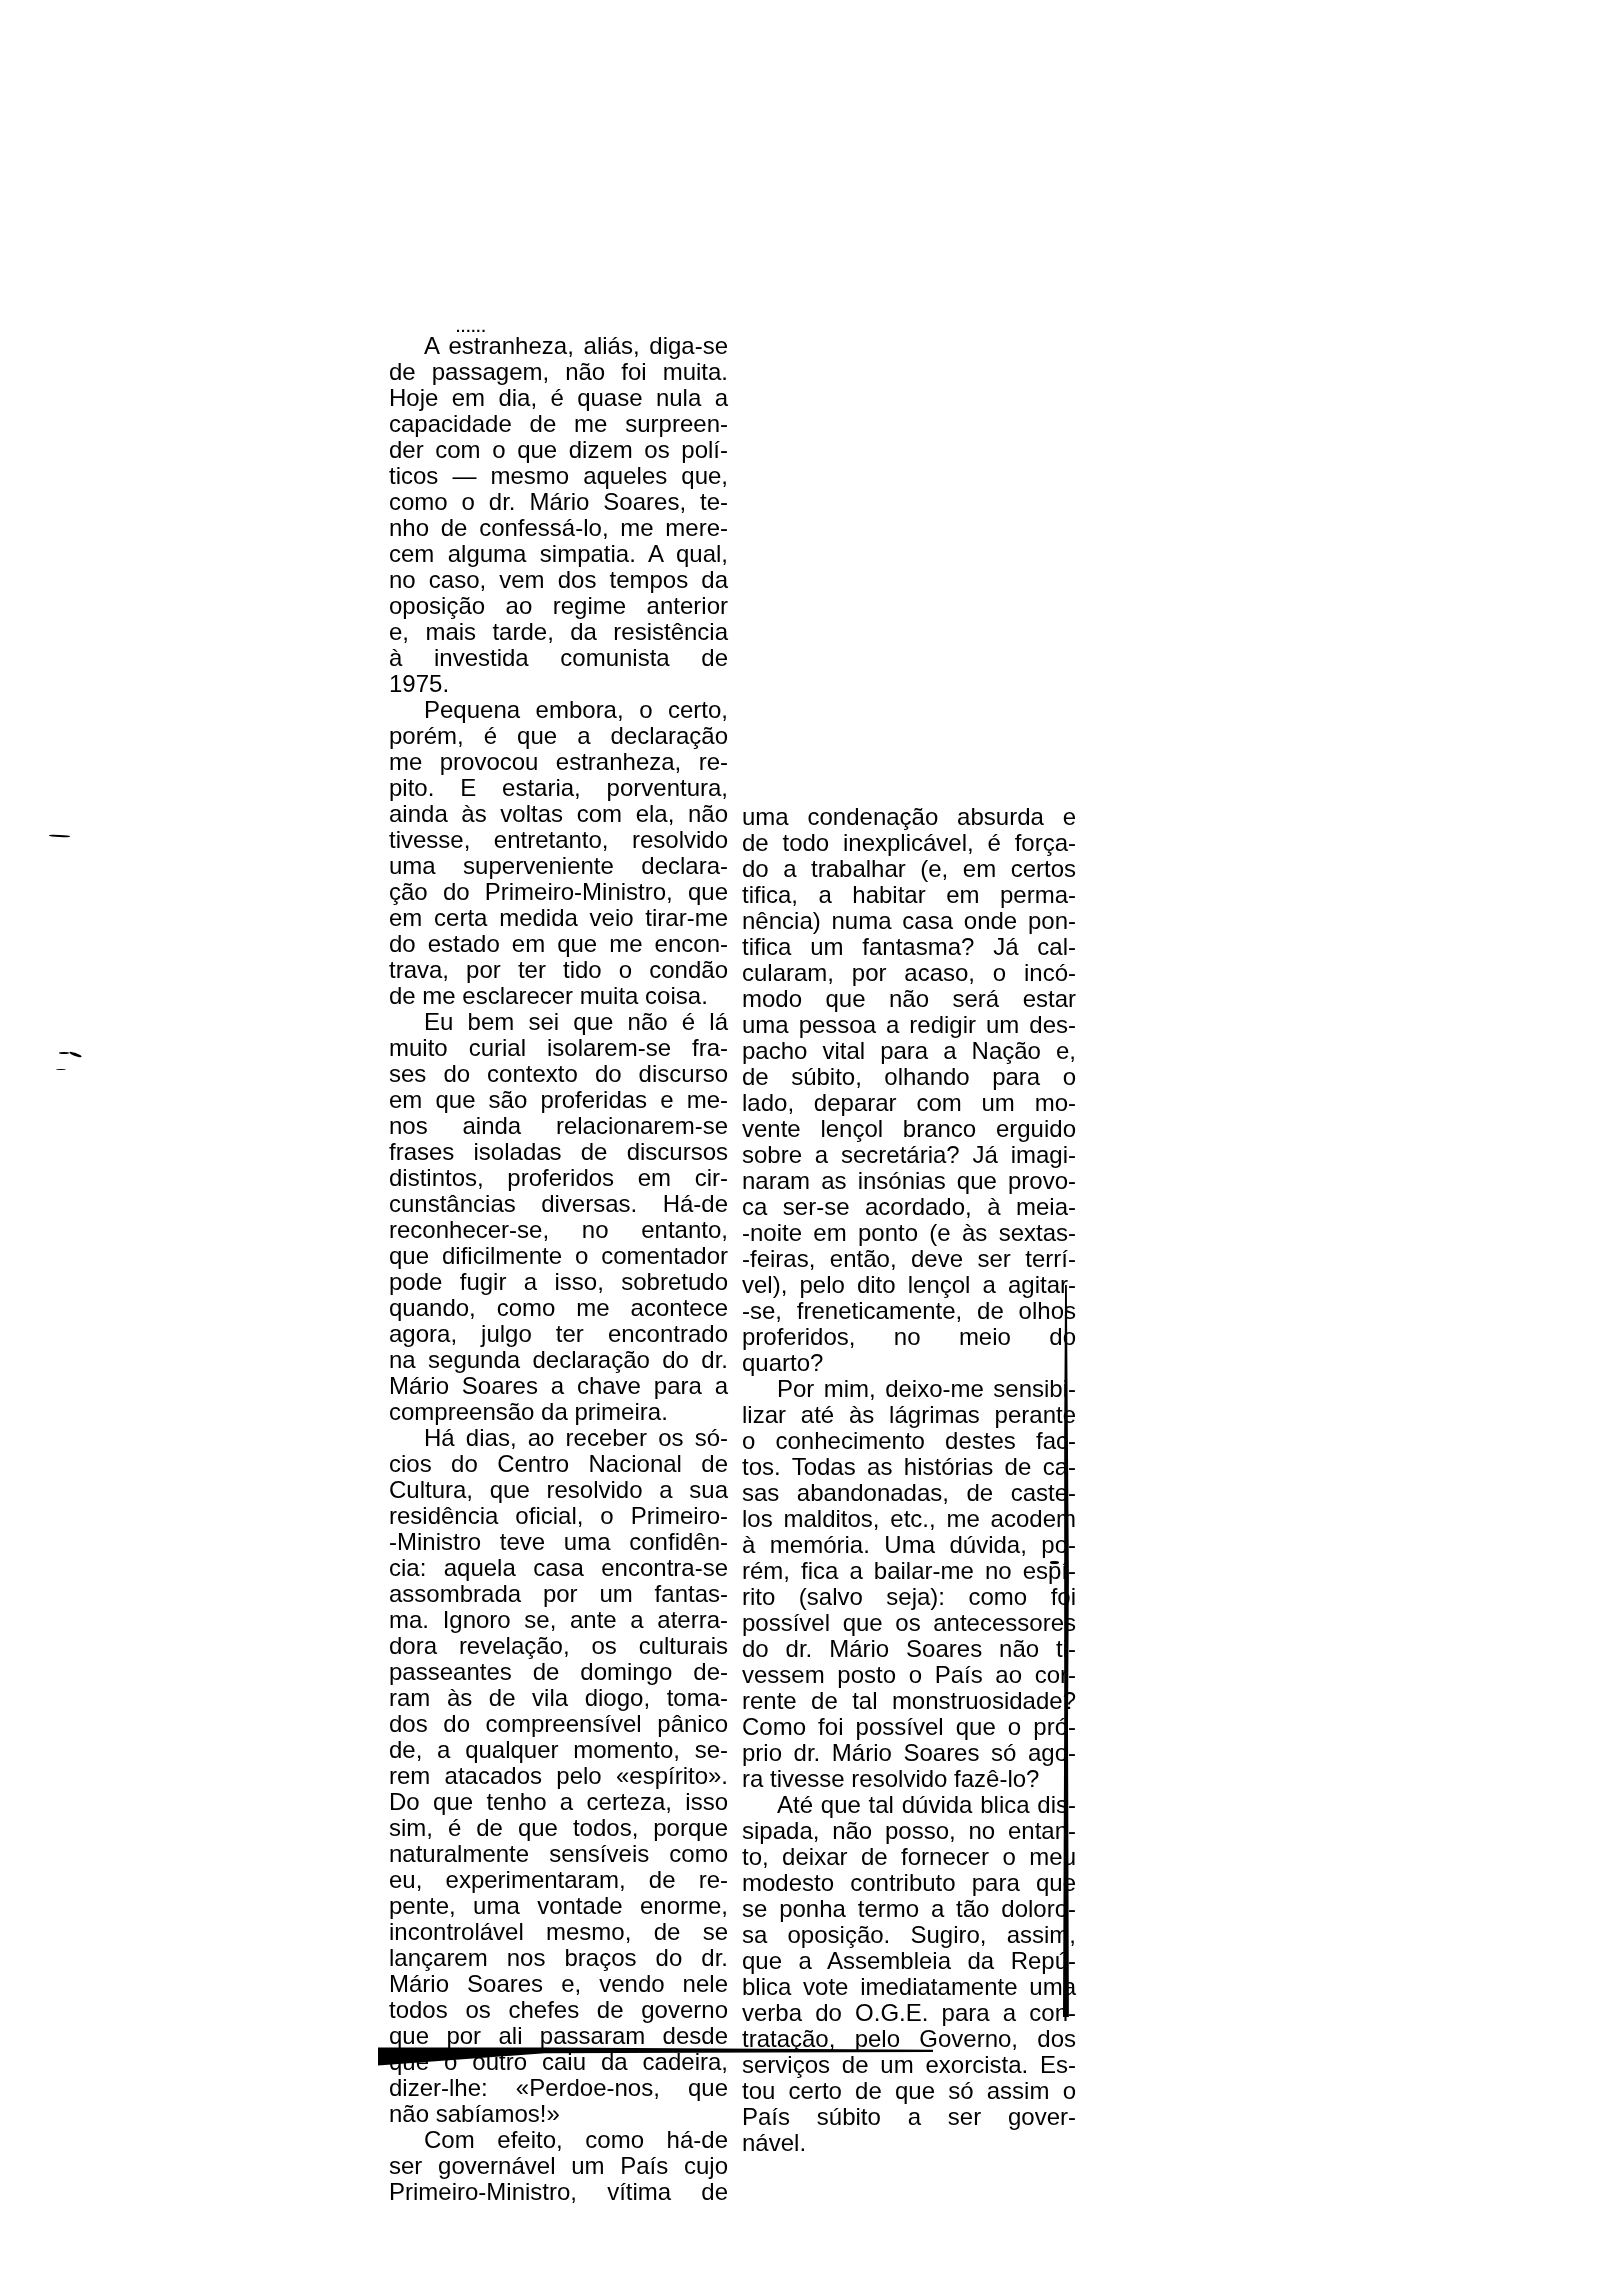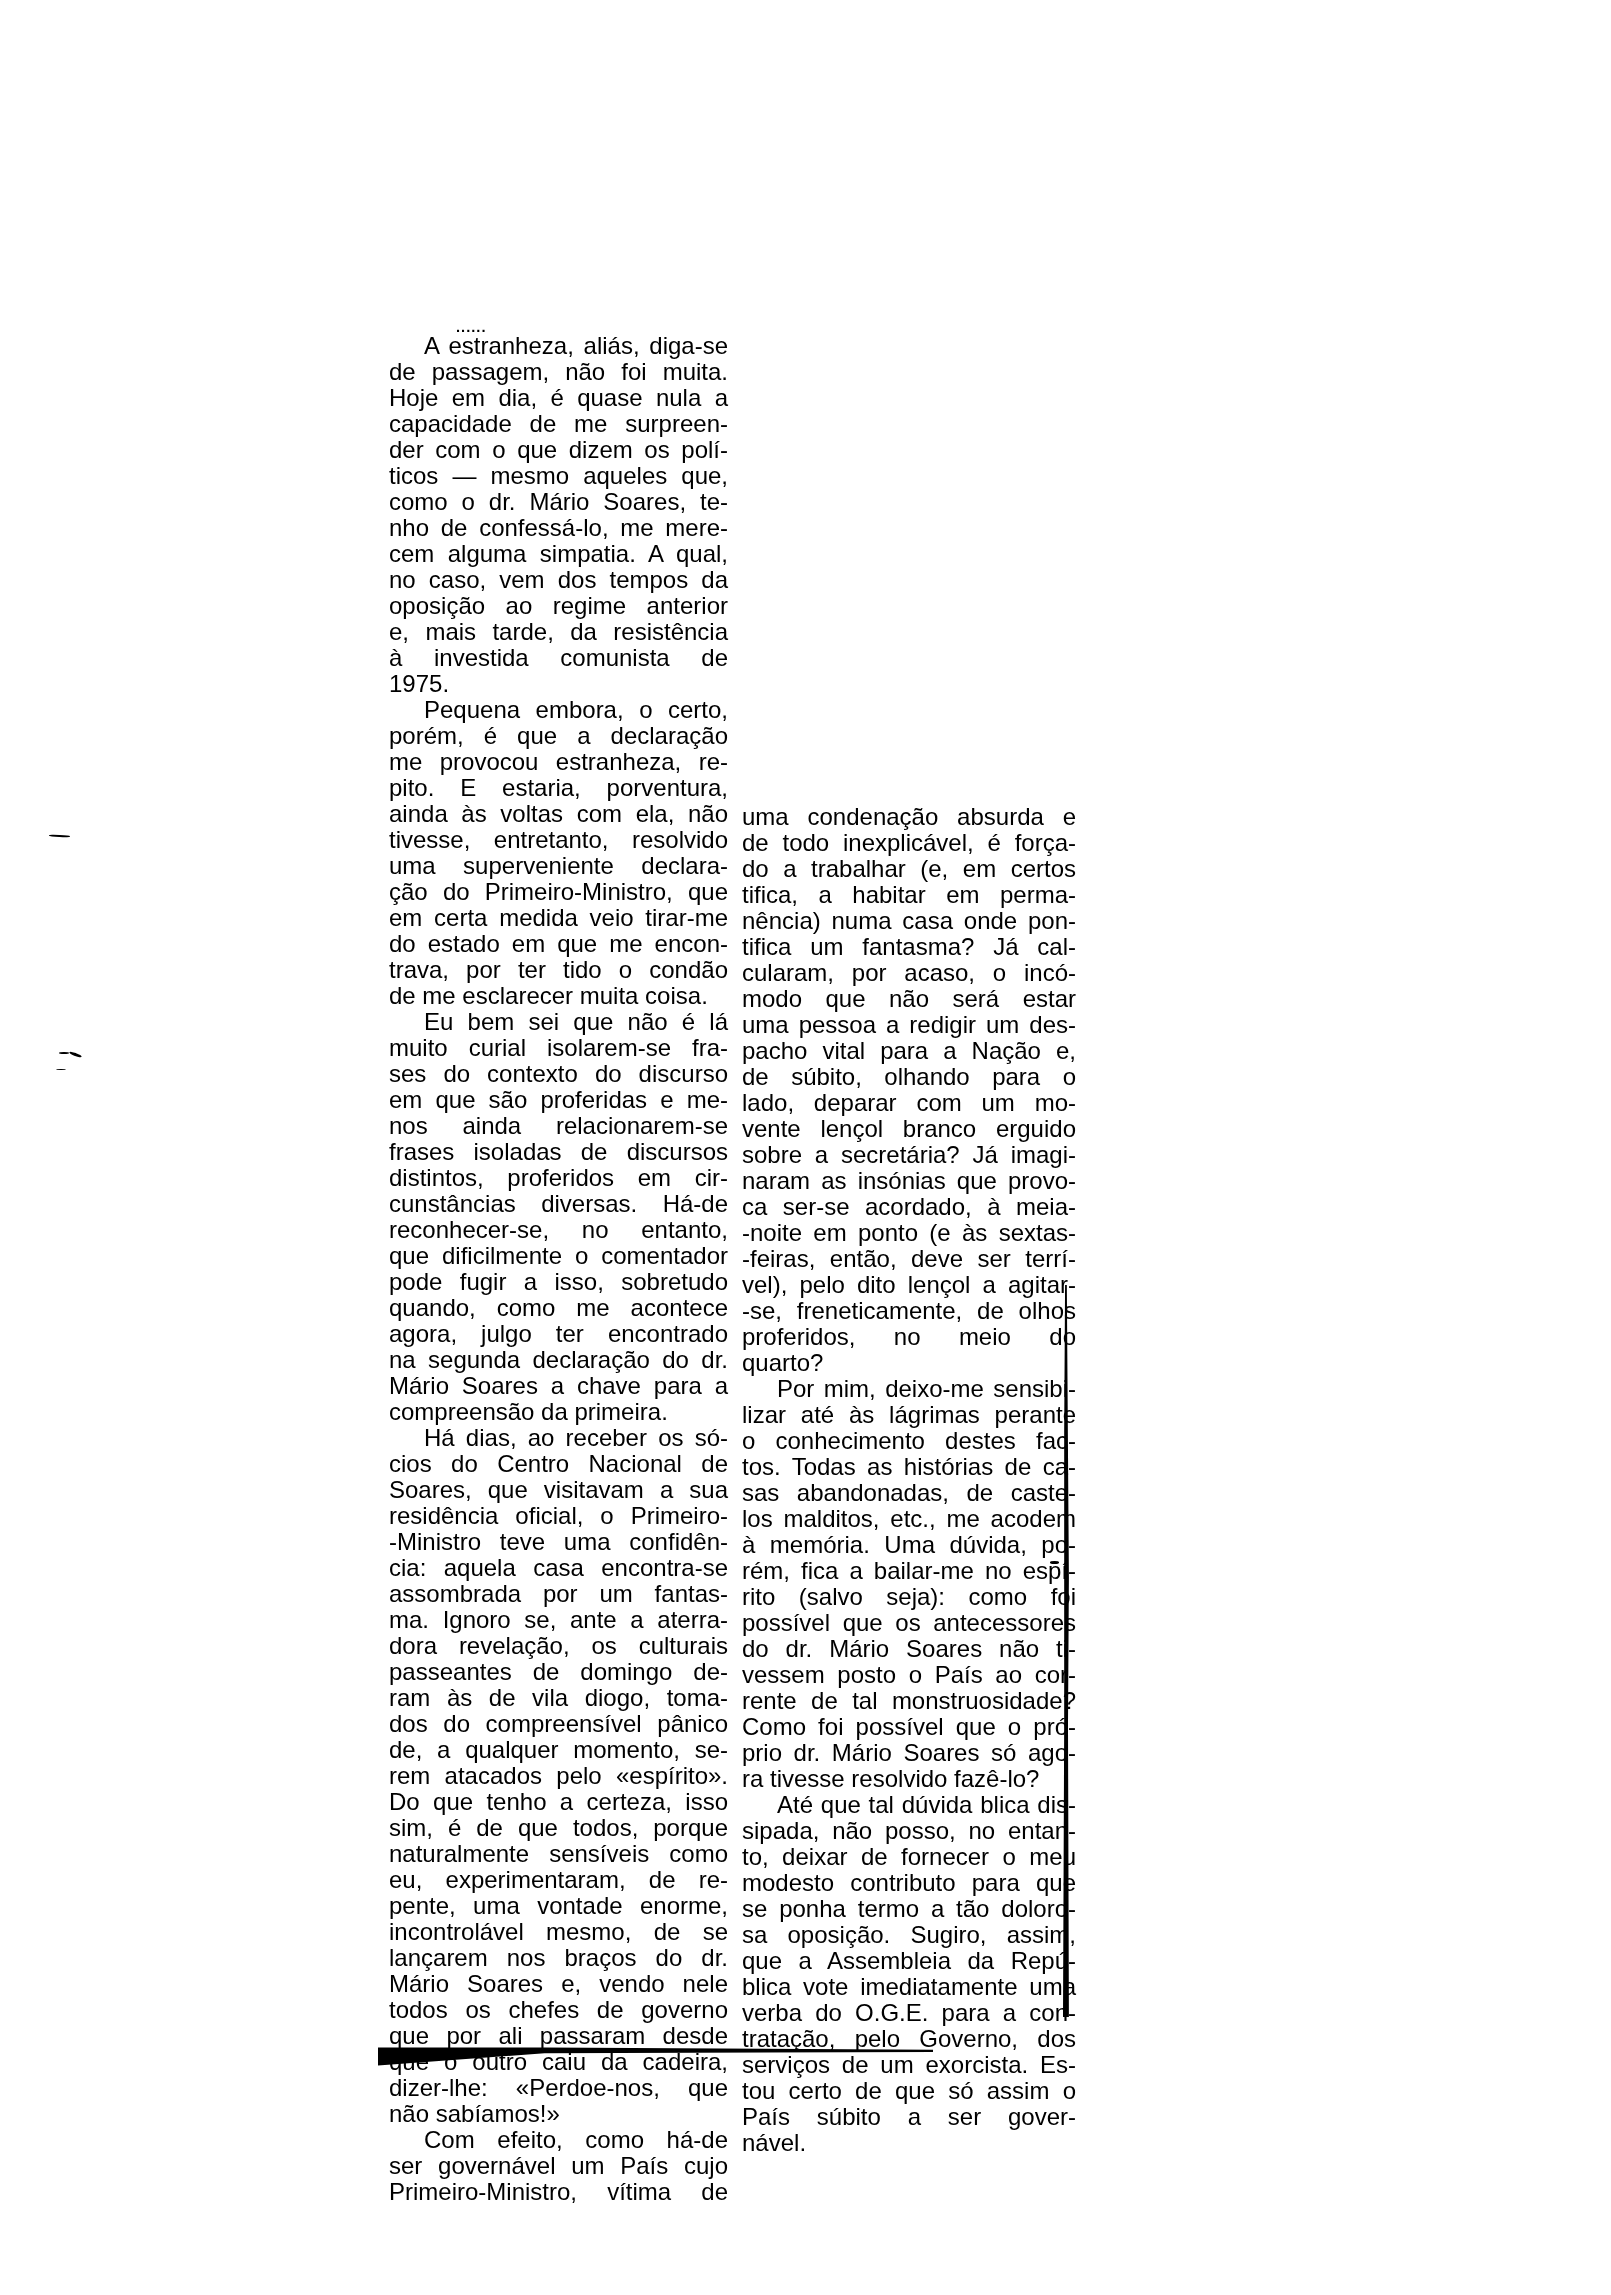--- a/index.html
+++ b/index.html
@@ -67,21 +67,21 @@
       <span class="line">reconhecer-se, no entanto,</span>
       <span class="line">que dificilmente o comentador</span>
       <span class="line">pode fugir a isso, sobretudo</span>
       <span class="line">quando, como me acontece</span>
       <span class="line">agora, julgo ter encontrado</span>
       <span class="line">na segunda declaração do dr.</span>
       <span class="line">Mário Soares a chave para a</span>
       <span class="line last">compreensão da primeira.</span>
       <span class="line indent">Há dias, ao receber os só-</span>
       <span class="line">cios do Centro Nacional de</span>
-      <span class="line">Soares, que visitavam a sua</span>
+      <span class="line">Cultura, que resolvido a sua</span>
       <span class="line">residência oficial, o Primeiro-</span>
       <span class="line">-Ministro teve uma confidên-</span>
       <span class="line">cia: aquela casa encontra-se</span>
       <span class="line">assombrada por um fantas-</span>
       <span class="line">ma. Ignoro se, ante a aterra-</span>
       <span class="line">dora revelação, os culturais</span>
       <span class="line">passeantes de domingo de-</span>
       <span class="line">ram às de vila diogo, toma-</span>
       <span class="line">dos do compreensível pânico</span>
       <span class="line">de, a qualquer momento, se-</span>

